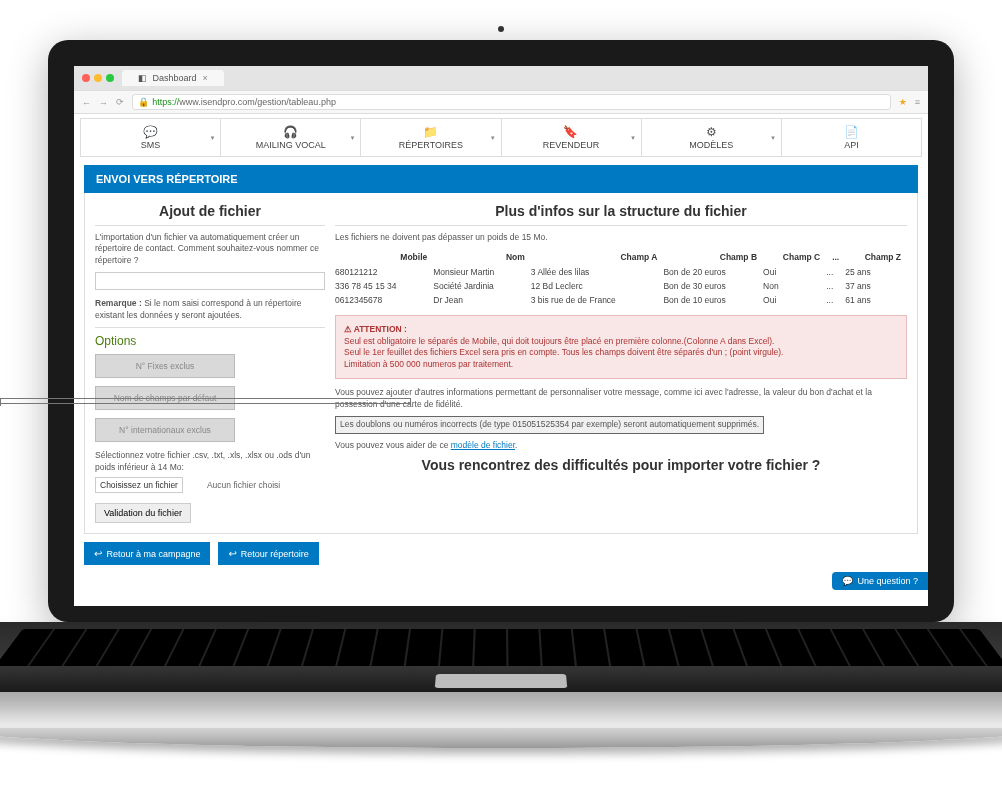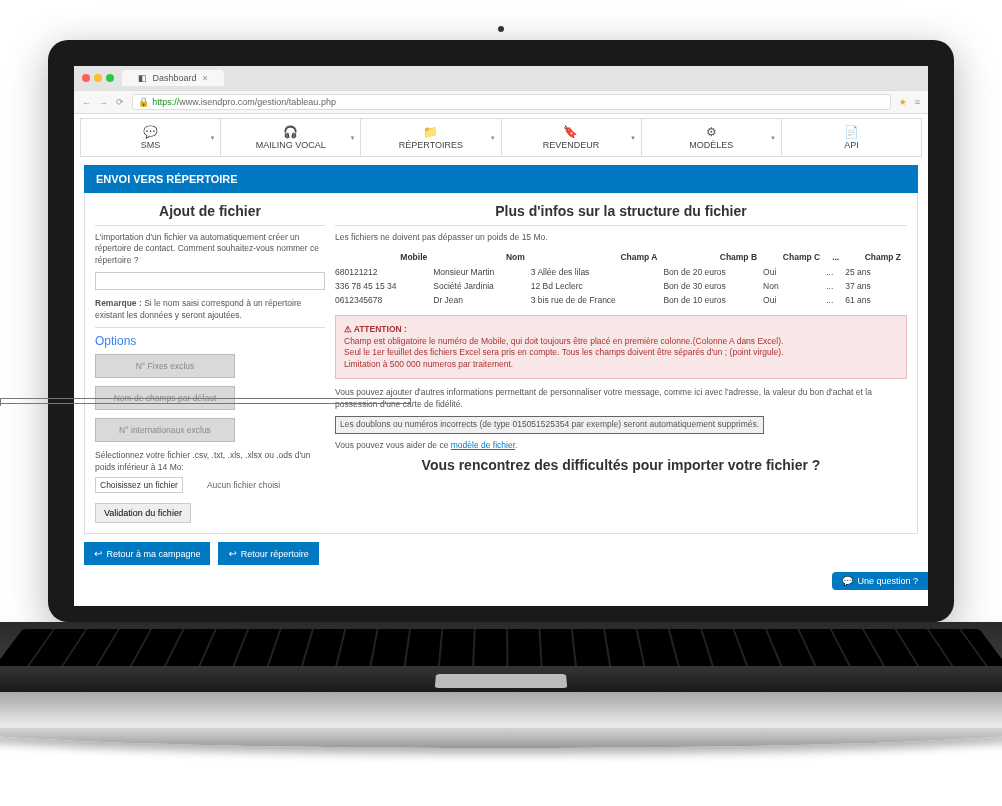--- a/index.html
+++ b/index.html
@@ -40,21 +40,21 @@
 
   .page-title { background:#0079c2; color:#fff; font-weight:bold; font-size:11px; padding:8px 12px; margin:8px 10px 0 10px;}
   .panel { display:flex; gap:10px; margin:0 10px 8px 10px; border:1px solid #ddd; border-top:none; padding:10px;}
   .col-left { width: 230px;}
   .col-right { flex:1;}
   h4{ font-size:14px; font-weight:bold; margin-bottom:6px; color:#333;text-align:center;}
   p{ font-size:8.5px; color:#555; line-height:1.35; margin-bottom:6px;}
   .text-input { width:100%; border:1px solid #ccc; height:18px; padding:2px 4px; font-size:9px; margin-bottom:8px;}
   hr { border:none; border-top:1px solid #ddd; margin:6px 0;}
   .remark b{font-weight:bold;}
-  .options-title { font-size:12px; color:#3b82f6; margin:6px 0;}
+  .options-title { font-size:12px; color:#4d7c0f; margin:6px 0;}
   .opt-btn { display:block; width:140px; background:#d9d9d9; border:1px solid #bbb; color:#888; text-align:center; padding:6px 4px; margin-bottom:8px; font-size:8.5px;}
   .file-help { font-size:8.5px; color:#555; margin:8px 0 4px 0;}
   .file-picker { display:flex; gap:24px; align-items:center; font-size:8.5px; margin-bottom:10px;}
   .file-picker .choose { border:1px solid #ccc; padding:2px 4px; }
   .file-picker .status { color:#666;}
   .submit-btn { background:#eee; border:1px solid #ccc; padding:4px 8px; font-size:9px;}
 
   table { border-collapse: collapse; width:100%; font-size:8.5px; margin:4px 0 8px 0;}
   th { text-align:right; font-weight:bold; padding:3px 6px 3px 0;}
   td { padding:2px 6px 2px 0; color:#444;}
@@ -184,21 +184,21 @@
                     <td>3 bis rue de de France</td>
                     <td>Bon de 10 euros</td>
                     <td>Oui</td>
                     <td>...</td>
                     <td>61 ans</td>
                   </tr>
                 </tbody>
             </table>
             <div class="alert">
               <span class="ex"><span>⚠</span> <span>ATTENTION :</span></span><br>
-              <span>Champ est obligatoire le numéro de Mobile, qui doit toujours être placé en première colonne.(Colonne A dans Excel).</span><br>
+              <span>Seul est obligatoire le séparés de Mobile, qui doit toujours être placé en première colonne.(Colonne A dans Excel).</span><br>
               <span>Seul le 1er feuillet des fichiers Excel sera pris en compte. Tous les champs doivent être séparés d'un ; (point virgule).</span><br>
               <span>Limitation à 500 000 numeros par traitement.</span>
             </div>
             <p>Vous pouvez ajouter d'autres informations permettant de personnaliser votre message, comme ici avec l'adresse, la valeur du bon d'achat et la possession d'une carte de fidélité.</p>
             <p><span class="highlight-callout">Les doublons ou numéros incorrects (de type 015051525354 par exemple) seront automatiquement supprimés.</span></p>
             <p><span>Vous pouvez vous aider de ce </span><a class="link">modèle de fichier</a><span>.</span></p>
             <h4>Vous rencontrez des difficultés pour importer votre fichier ?</h4>
           </div>
         </div>
 

